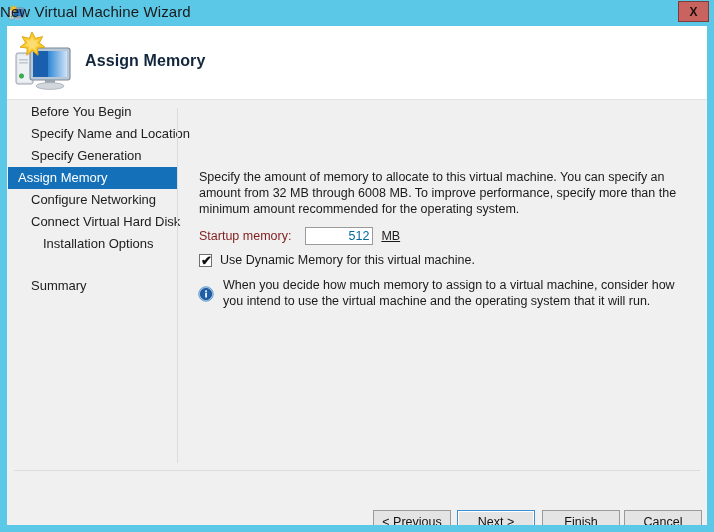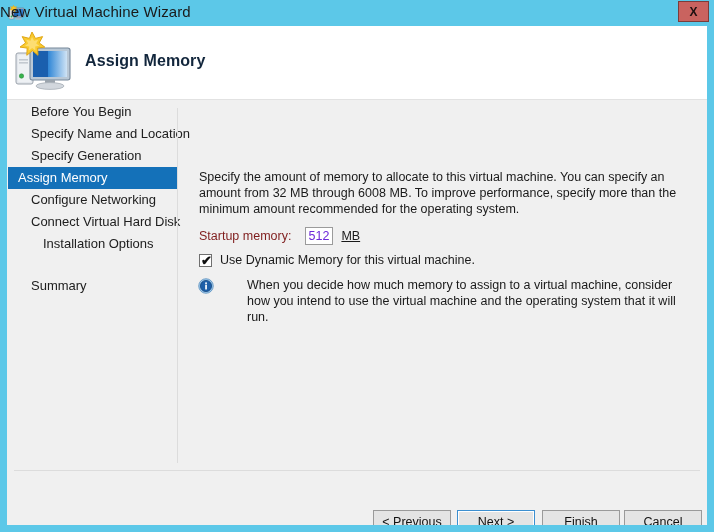--- a/index.html
+++ b/index.html
@@ -159,28 +159,28 @@
     left: 21px; top: 93px;
     height: 20px;
     display: flex;
     align-items: center;
   }
   #memory-label {
     font-size: 12.5px;
     color: #7f1d1d;
   }
   #memory-input {
-    width: 28px;
+    width: 68px;
     height: 18px;
     margin-left: 14px;
     border: 1px solid #9b9b9b;
     background: #ffffff;
     font-family: "Liberation Sans", sans-serif;
     font-size: 12.5px;
-    color: #6d28d9;
+    color: #0369a1;
     text-align: right;
     padding: 0 3px 0 0;
     box-sizing: border-box;
     outline: none;
   }
   #memory-unit {
     font-size: 12.5px;
     color: #1a1a1a;
     margin-left: 8px;
     text-decoration: underline;
@@ -214,22 +214,21 @@
     font-size: 12.5px;
     color: #1a1a1a;
     margin-left: 8px;
   }
 
   #note-row {
     position: absolute;
     left: 20px; top: 144px;
     width: 492px;
     display: flex;
-    align-items: flex-start;
-    gap: 24px;
+    align-items: center;
   }
   #note-icon {
     width: 16px; height: 16px;
     flex: 0 0 auto;
     margin-top: 1px;
   }
   #note-text {
     margin-left: 9px;
     font-size: 12.5px;
     line-height: 16px;

